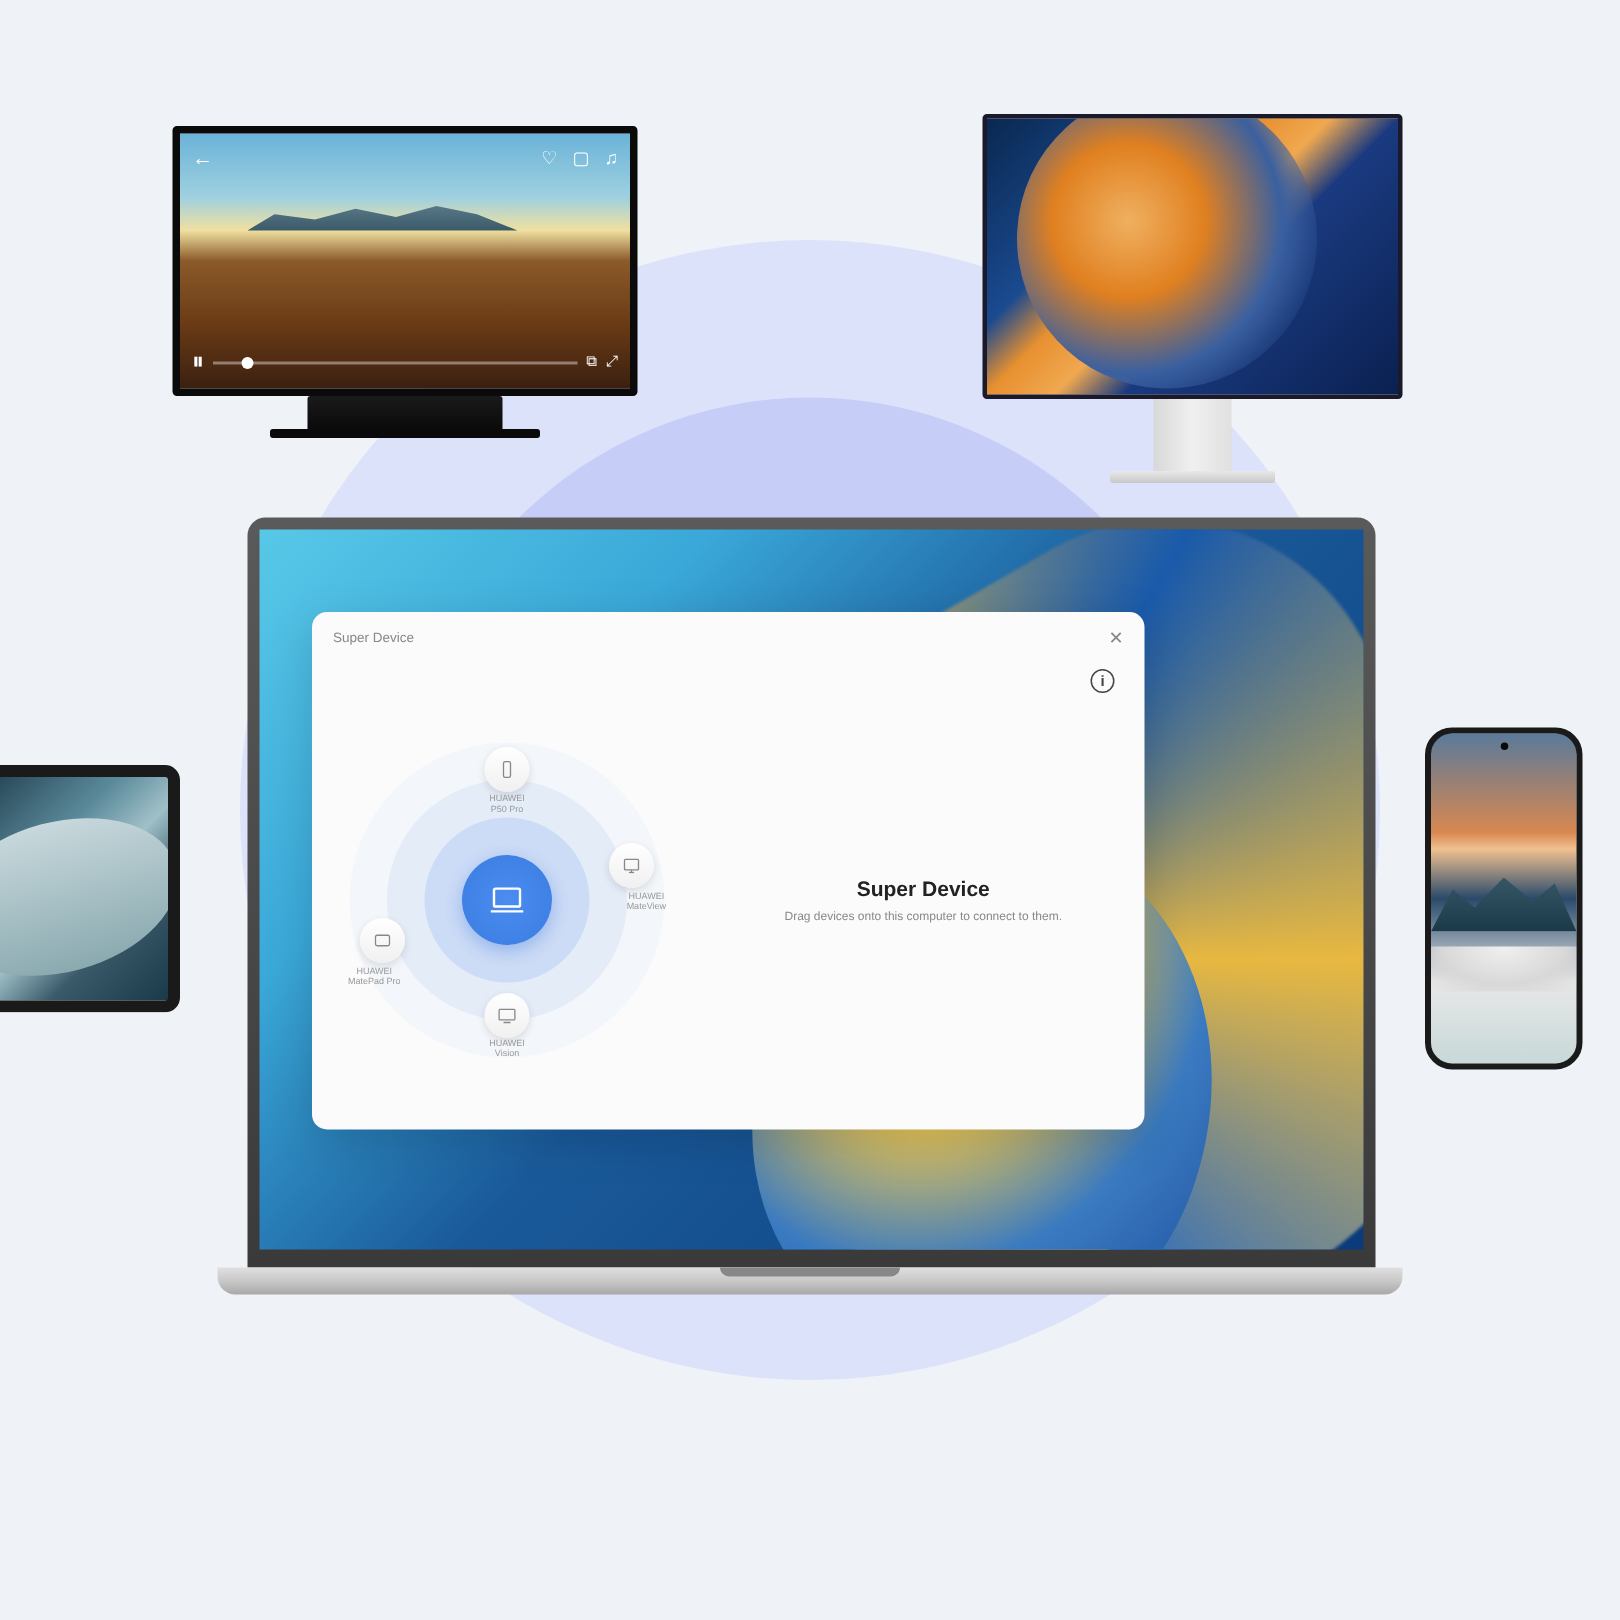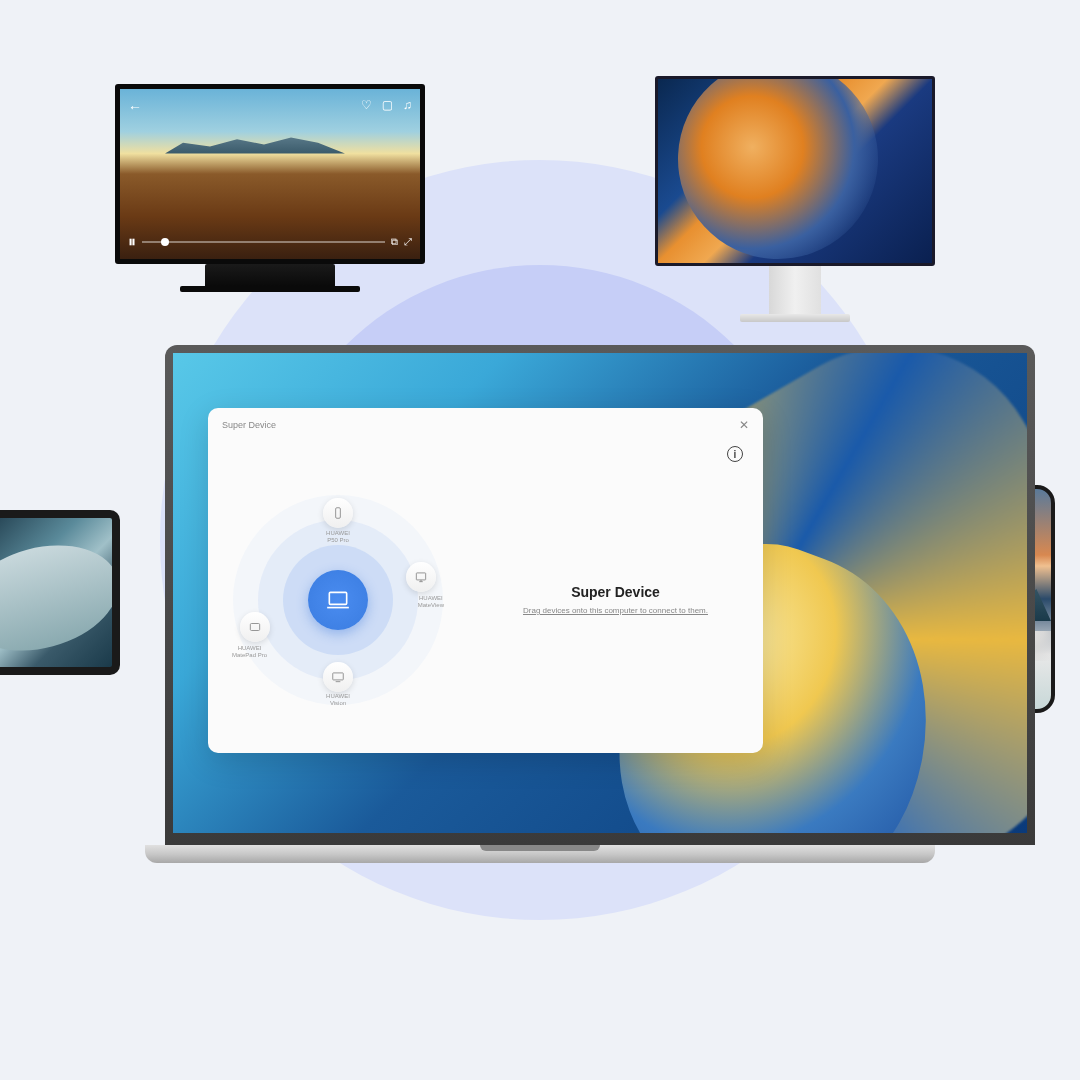--- a/index.html
+++ b/index.html
@@ -228,21 +228,21 @@
 
 .laptop {
   position: absolute;
   top: 345px;
   left: 50%;
   transform: translateX(-50%);
   width: 750px;
   z-index: 3;
 }
 .laptop-screen-bezel {
-  width: 870px;
+  width: 752px;
   height: 500px;
   background: linear-gradient(to bottom, #5a5a5a, #3a3a3a);
   border-radius: 12px 12px 0 0;
   padding: 8px 8px 12px 8px;
 }
 .laptop-screen {
   width: 100%;
   height: 100%;
   background: linear-gradient(135deg, #58c8e8 0%, #3aa8d8 25%, #1a5a9a 50%, #0a3a7a 100%);
   position: relative;
@@ -397,21 +397,20 @@
 .sd-title {
   font-size: 14px;
   font-weight: 600;
   color: #222;
   margin-bottom: 6px;
 }
 .sd-desc {
   font-size: 8px;
   color: #888;
   text-align: center;
-  text-decoration: underline;
 }
 </style>
 </head>
 <body>
 
 <div class="bg-circles">
   <div class="bg-circle-outer"></div>
   <div class="bg-circle-inner"></div>
 </div>
 

